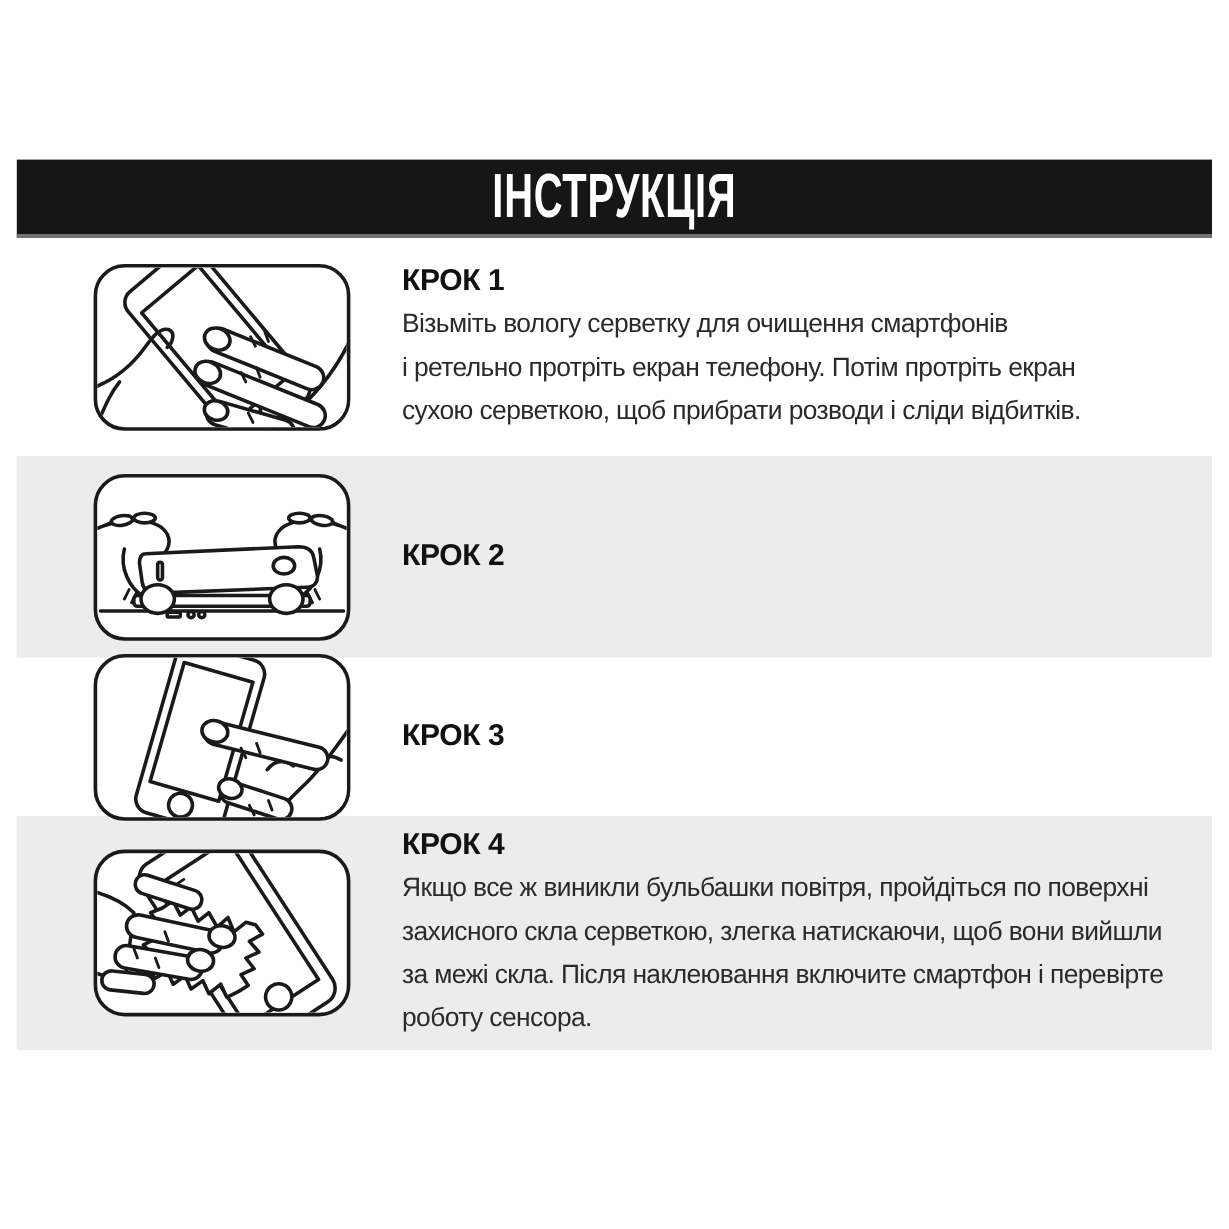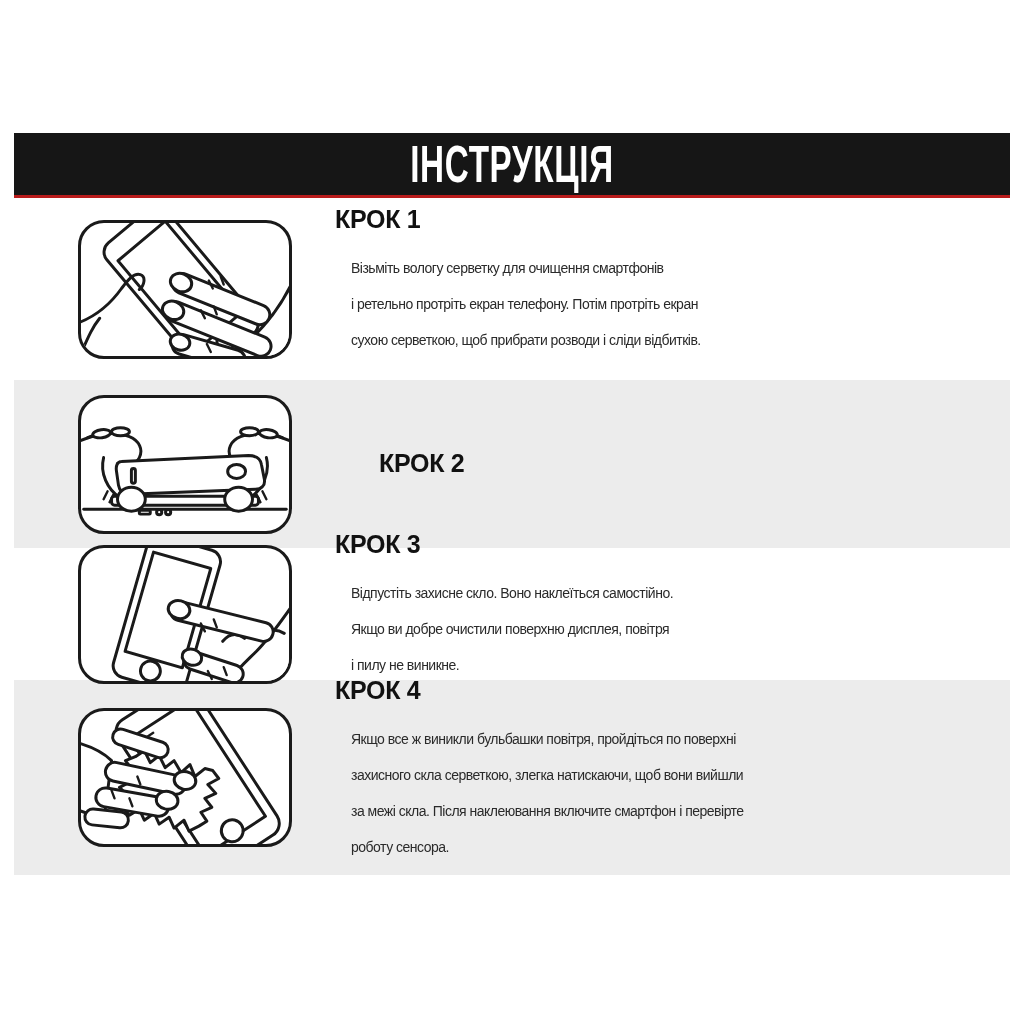--- a/index.html
+++ b/index.html
@@ -5,50 +5,50 @@
   html,body{margin:0;padding:0;}
   body{
     width:1024px;height:1024px;background:#ffffff;
     font-family:"Liberation Sans","DejaVu Sans",sans-serif;
     color:#2a2a2a;overflow:hidden;position:relative;
   }
   .page{width:1024px;height:1024px;position:relative;}
   
   .header{
     margin:133px 14px 0 14px;height:62px;background:#161616;
-    border-bottom:3px solid #b91c1c;
+    border-bottom:3px solid #737373;
     display:flex;align-items:center;justify-content:center;
   }
   .header .title{
     color:#ffffff;font-size:52px;font-weight:bold;letter-spacing:1px;
     transform:scaleX(0.64);transform-origin:center;white-space:nowrap;
   }
   
   .row{
     margin:0 14px;display:flex;align-items:center;
   }
   .row.band{background:#ececec;}
   .r1{height:182px;}
-  .r2{height:168px;gap:44px;}
+  .r2{height:168px;}
   .r3{height:132px;}
   .r4{height:195px;}
   .illu{
     margin-left:64px;flex:0 0 auto;
     width:208px;height:133px;background:#ffffff;
     border:3px solid #1a1a1a;border-radius:26px;
     overflow:hidden;position:relative;
   }
   .illu svg{display:block;width:100%;height:100%;}
   .txt{margin-left:43px;flex:1 1 auto;min-width:0;}
   .txt h3{
     margin:0 0 3px 0;font-size:25px;line-height:30px;font-weight:bold;
     color:#111111;letter-spacing:-0.3px;
   }
   .txt p{
-    margin:16px;font-size:14px;line-height:36px;color:#2a2a2a;
+    margin:0;font-size:22px;line-height:36px;color:#2a2a2a;
     letter-spacing:-0.5px;white-space:pre-line;
   }
   
   .la{stroke:#1a1a1a;stroke-width:3;fill:none;stroke-linecap:round;stroke-linejoin:round;}
   .lafw{stroke:#1a1a1a;stroke-width:3;fill:#ffffff;stroke-linecap:round;stroke-linejoin:round;}
   .dash{stroke:#1a1a1a;stroke-width:2.4;stroke-linecap:round;}
 </style>
 </head>
 <body>
 
@@ -143,23 +143,20 @@
         <rect class="lafw" x="106" y="102" width="62" height="18" rx="9" transform="rotate(18 106 102)"></rect>
         <ellipse class="lafw" cx="111" cy="110" rx="10" ry="8" transform="rotate(18 111 110)"></ellipse>
         <line class="dash" x1="120" y1="76" x2="124" y2="84"></line>
         <line class="dash" x1="133" y1="72" x2="136" y2="80"></line>
         <line class="dash" x1="127" y1="124" x2="131" y2="132"></line>
         <line class="dash" x1="143" y1="120" x2="146" y2="128"></line>
       </svg>
     </div>
     <div class="txt">
       <h3>КРОК 3</h3>
-      <p>Відпустіть захисне скло. Воно наклеїться самостійно.
-Якщо ви добре очистили поверхню дисплея, повітря
-і пилу не виникне.</p>
     </div>
   </section>
 
   <section class="row band r4">
     <div class="illu">
       <svg viewBox="0 0 208 134" aria-hidden="true">
         <g transform="rotate(-33 120 72)">
           <rect class="lafw" x="74" y="-24" width="92" height="180" rx="14"></rect>
           <rect class="la" x="84" y="-4" width="72" height="140"></rect>
           <circle class="lafw" cx="120" cy="130" r="11"></circle>

